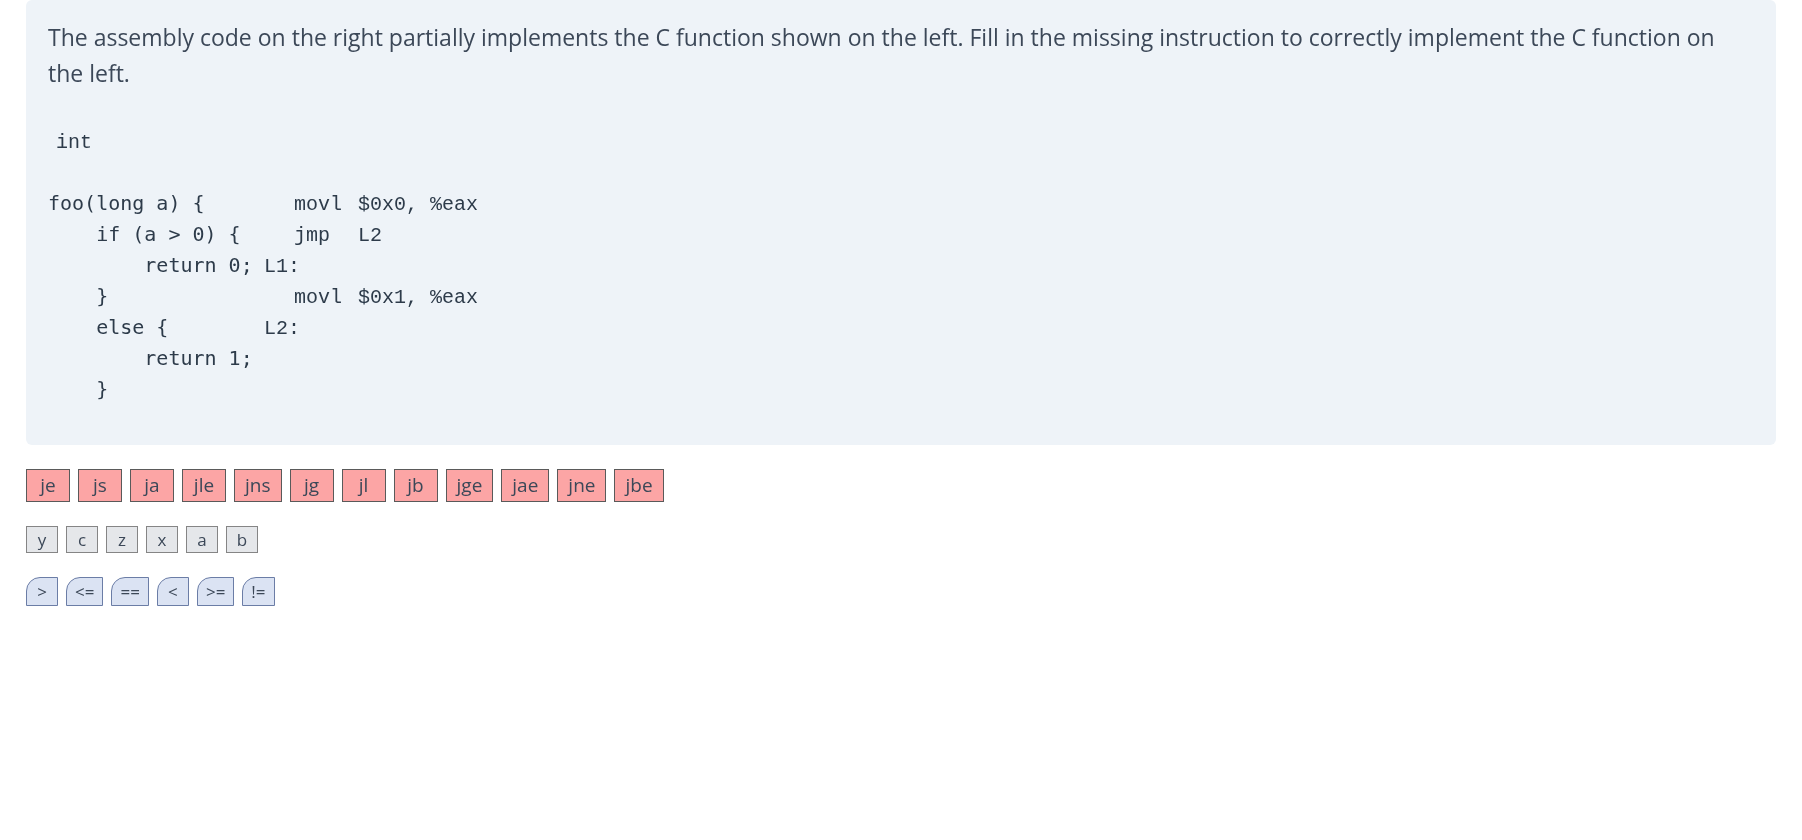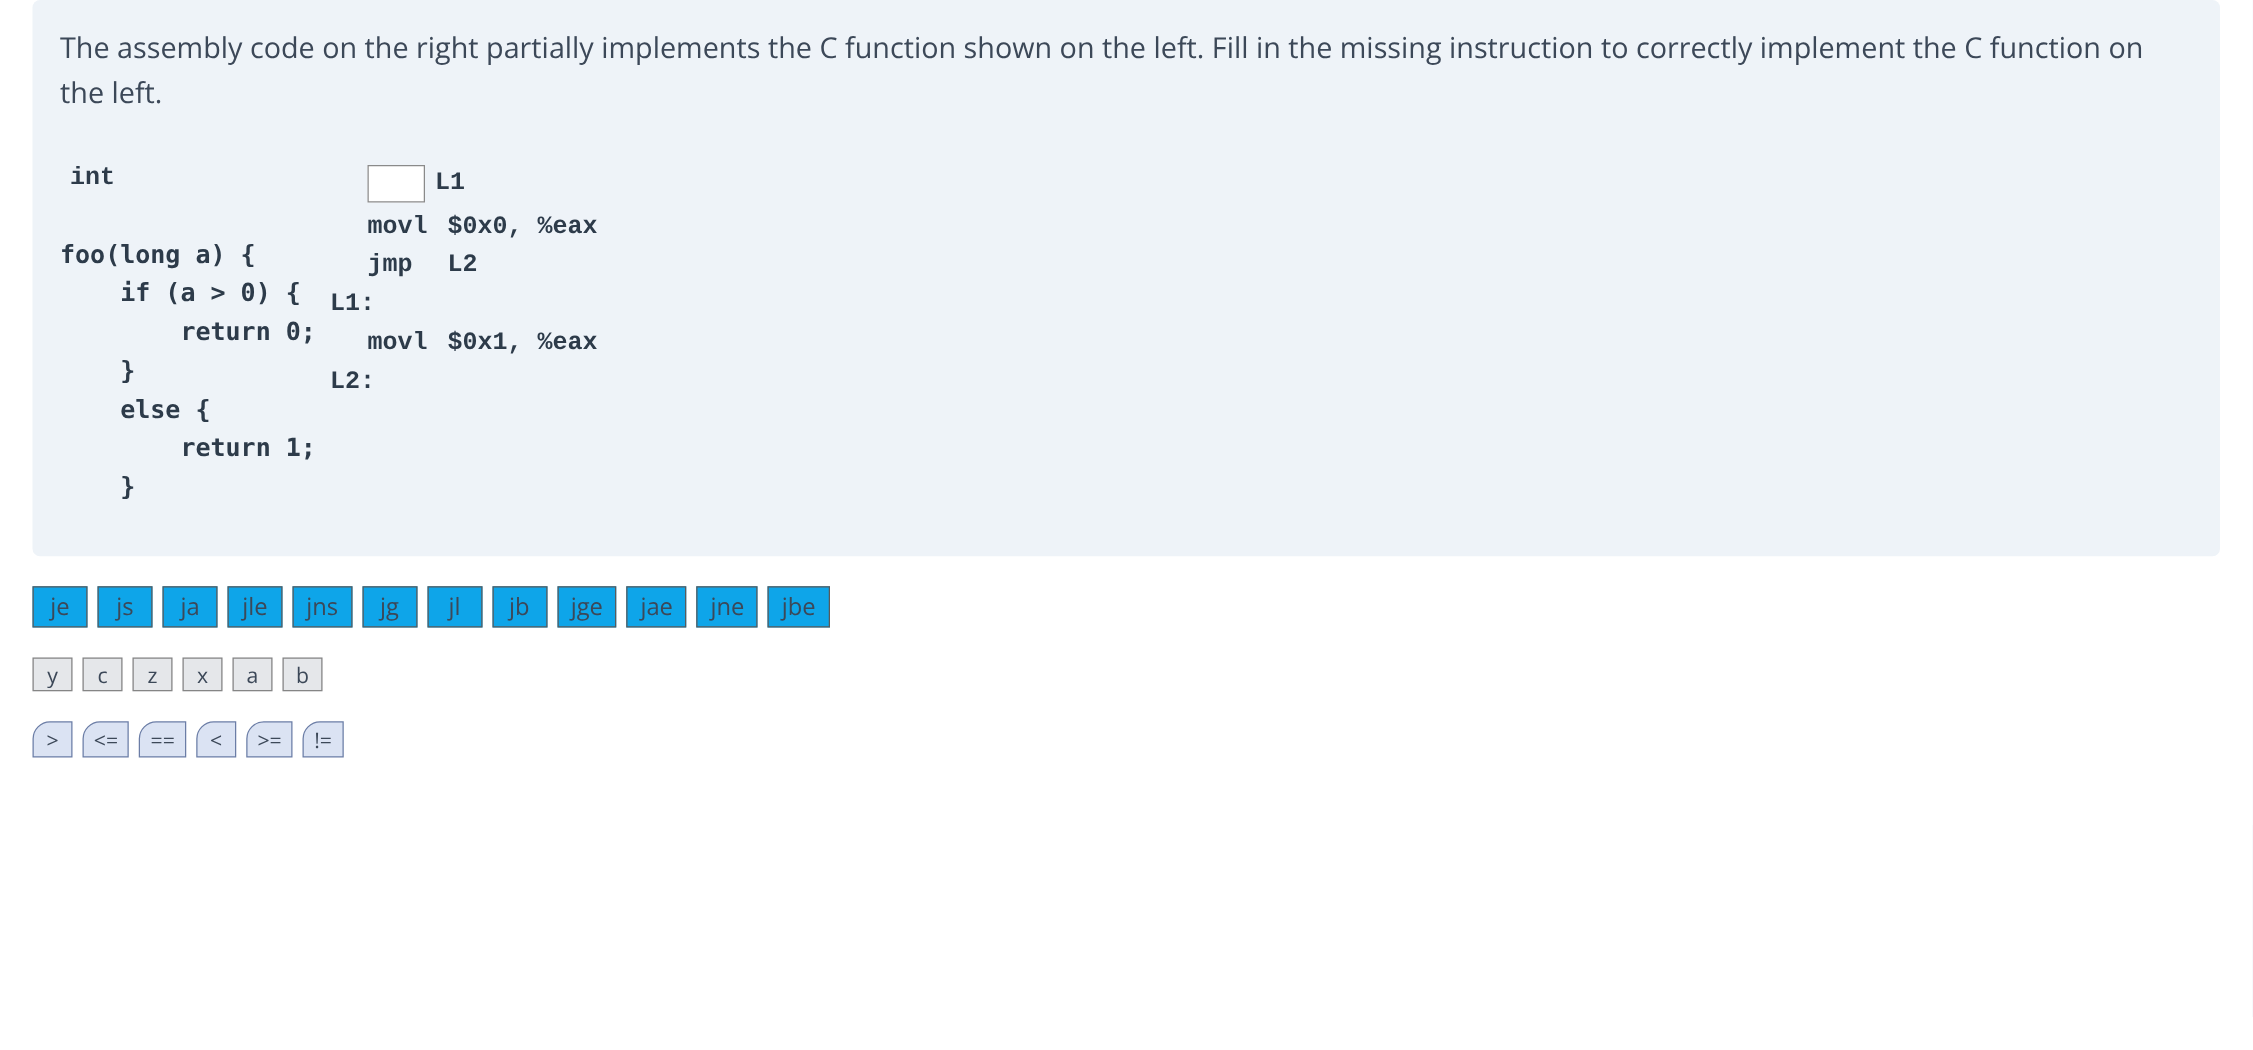--- a/index.html
+++ b/index.html
@@ -1,31 +1,31 @@
 <!DOCTYPE html>
 <html><head>
 <meta charset="utf-8">
 <style>
   html,body{margin:0;padding:0;font-family:-apple-system,BlinkMacSystemFont,"Segoe UI","Open Sans",sans-serif;color:#3c4858;background:#fff}
   .wrap{padding:0 26px 30px 26px;}
   .prompt{background:#eef3f8;border-radius:6px;padding:20px 22px 40px 22px;}
   .prompt-text{font-size:23px;line-height:1.55;color:#3c4858;margin:0 0 26px 0;}
-  .code-area{display:flex;gap:0;font-family:"SFMono-Regular",Consolas,"Liberation Mono",Menlo,monospace;font-size:20px;line-height:1.55;color:#2d3b4a;font-weight:700;padding:10px 0 0 0;}
+  .code-area{display:flex;gap:0;font-family:"SFMono-Regular",Consolas,"Liberation Mono",Menlo,monospace;font-size:20px;line-height:1.55;color:#2d3b4a;font-weight:400;padding:10px 0 0 0;align-items:center;}
   .left-col{min-width:216px}
   .right-col{flex:0 0 auto}
   .c-int{margin:0 0 30px 8px;}
   pre{margin:0}
   .asm-row{display:flex;align-items:center;white-space:pre}
   .asm-row .op{display:inline-block;min-width:64px;padding-left:30px}
   .asm-row .lbl{padding-left:0}
   .blank-input{width:46px;height:30px;border:1px solid #8a8a8a;background:#fff;display:inline-block;box-sizing:border-box;margin-right:8px;vertical-align:middle;}
   
   .token-rows{margin-top:24px}
   .row{display:flex;gap:8px;margin-bottom:24px;flex-wrap:wrap}
-  .tok{border:1px solid #5a5a5a;background:#0ea5e9;padding:6px 10px;font-size:19px;line-height:1;min-width:22px;text-align:center;cursor:grab;user-select:none;color:#3c4858}
+  .tok{border:1px solid #5a5a5a;background:#fca5a5;padding:6px 10px;font-size:19px;line-height:1;min-width:22px;text-align:center;cursor:grab;user-select:none;color:#3c4858}
   .tok.small{font-size:17px;padding:4px 8px;min-width:14px}
   .tok.gray{background:#e5e7ea;border-color:#858585}
   .tok.blue{background:#dbe3f3;border-color:#6b7da6;border-top-left-radius:14px}
   .tok.blue.small{padding:5px 8px}
 </style>
 </head>
 <body>
 <div class="wrap">
 
 <div class="prompt">
@@ -37,21 +37,20 @@
       <pre>foo(long a) {</pre>
       <pre>    if (a &gt; 0) {</pre>
       <pre>        return 0;</pre>
       <pre>    }</pre>
       <pre>    else {</pre>
       <pre>        return 1;</pre>
       <pre>    }</pre>
     </div>
 
     <div class="right-col">
-      <div class="asm-row" style="padding:4px 0 4px 30px"><span class="blank-input"></span><span>L1</span></div>
       <div class="asm-row"><span class="op">movl</span><span>$0x0, %eax</span></div>
       <div class="asm-row"><span class="op">jmp</span><span>L2</span></div>
       <div class="asm-row"><span class="lbl">L1:</span></div>
       <div class="asm-row"><span class="op">movl</span><span>$0x1, %eax</span></div>
       <div class="asm-row"><span class="lbl">L2:</span></div>
     </div>
   </div>
 </div>
 
 <div class="token-rows">

